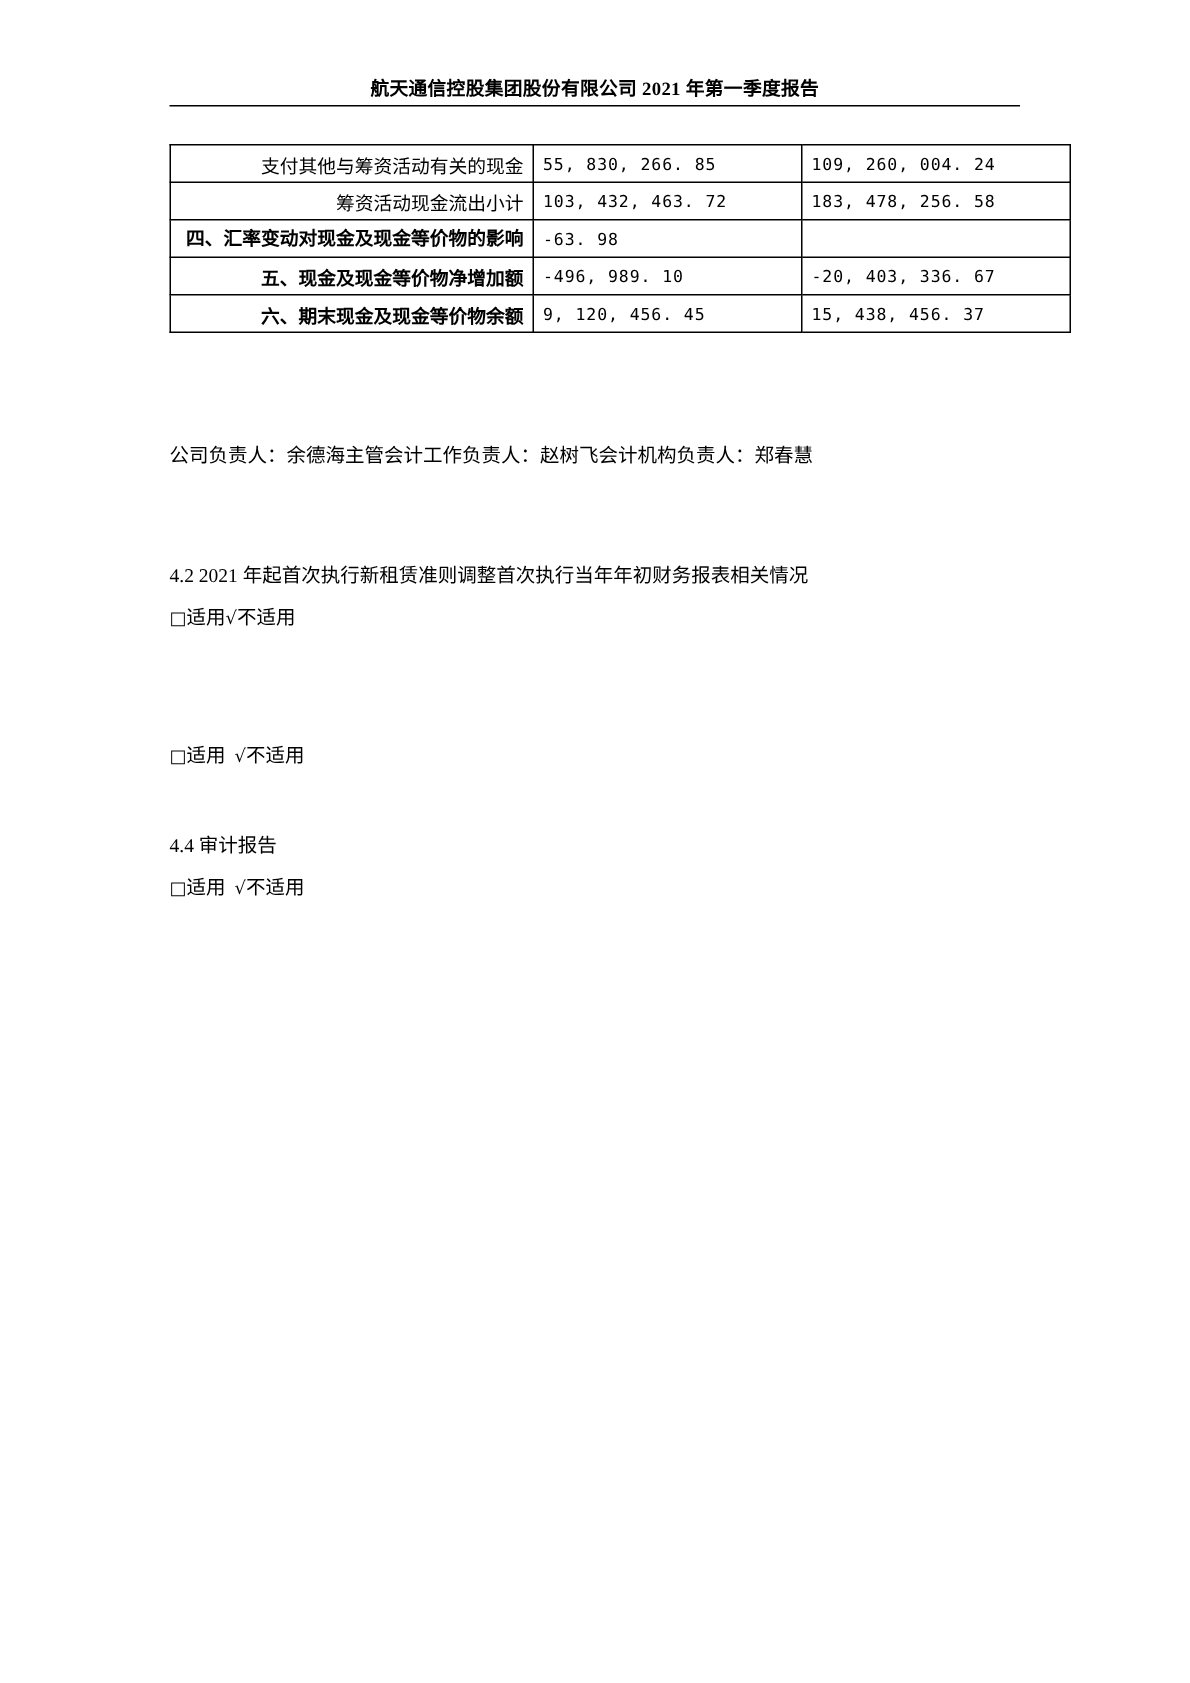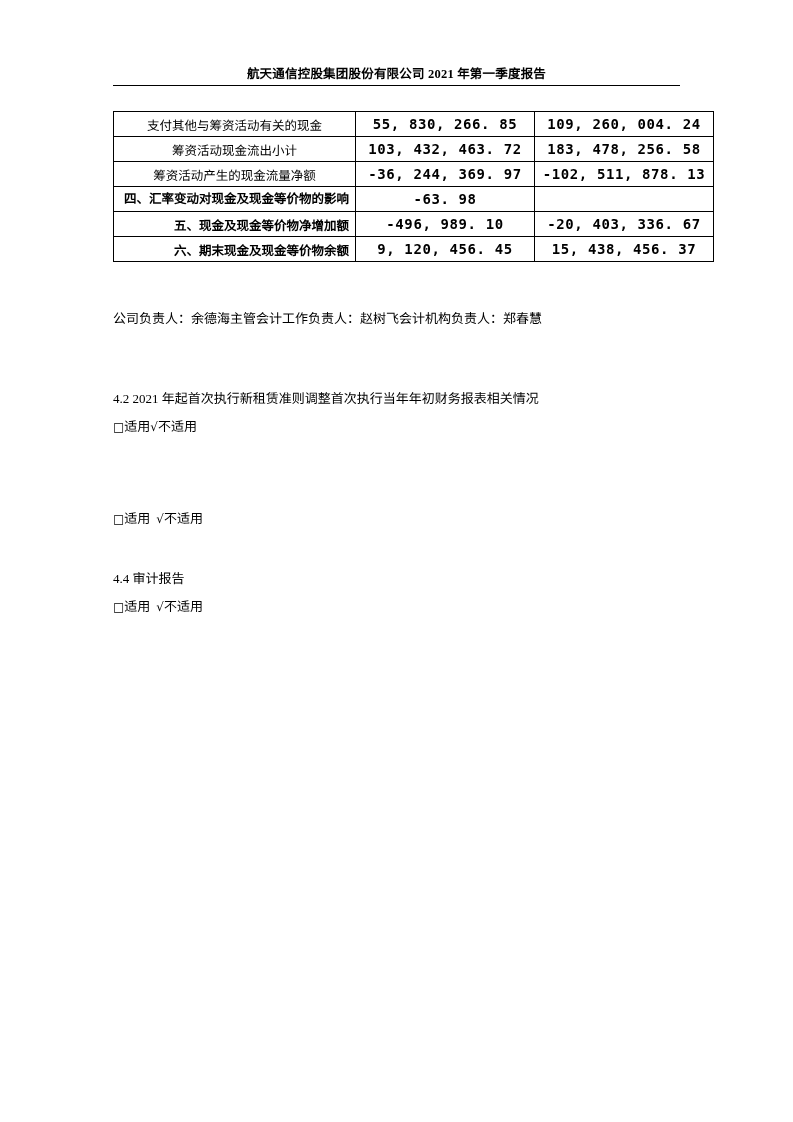--- a/index.html
+++ b/index.html
@@ -5,21 +5,21 @@
   html, body {
     margin: 0;
     padding: 0;
     background: #ffffff;
   }
   .page {
     position: relative;
     width: 793px;
     height: 918px;
     background: #ffffff;
-    margin: 15px auto;
+    margin: 0 auto;
     font-family: "Liberation Serif", "DejaVu Serif", serif;
     color: #000000;
     overflow: hidden;
   }
 
   
   .header {
     position: absolute;
     top: 48px;
     left: 113px;
@@ -51,34 +51,33 @@
     table-layout: fixed;
     font-size: 12.5px;
   }
   table.fin td {
     border: 1px solid #000;
     padding: 2px 6px;
     height: 20px;
     vertical-align: middle;
   }
   td.label {
-    text-align: center;
+    text-align: right;
     white-space: nowrap;
   }
   td.label.left {
     text-align: right;
     padding-left: 8px;
   }
   td.num {
-    text-align: center;
+    text-align: left;
     font-family: "DejaVu Sans Mono", "Liberation Mono", monospace;
-    font-size: 14px;
+    font-size: 11px;
     letter-spacing: 0.6px;
     padding-right: 18px;
-    font-weight: bold;
   }
   td.b { font-weight: bold; }
   .col-a { width: 242px; }
   .col-b { width: 179px; }
   .col-c { width: 179px; }
   .tall { height: 42px; }
   .tall-inner {
     line-height: 19px;
   }
   td.tallnum {
@@ -143,25 +142,20 @@
           <td class="label">支付其他与筹资活动有关的现金</td>
           <td class="num">55, 830, 266. 85</td>
           <td class="num">109, 260, 004. 24</td>
         </tr>
         <tr>
           <td class="label">筹资活动现金流出小计</td>
           <td class="num">103, 432, 463. 72</td>
           <td class="num">183, 478, 256. 58</td>
         </tr>
         <tr>
-          <td class="label">筹资活动产生的现金流量净额</td>
-          <td class="num">-36, 244, 369. 97</td>
-          <td class="num">-102, 511, 878. 13</td>
-        </tr>
-        <tr>
           <td class="label left b tall">
             <span class="tall-inner">四、汇率变动对现金及现金等价物的影响</span>
           </td>
           <td class="num tallnum tall">-63. 98</td>
           <td class="num tallnum tall"></td>
         </tr>
         <tr>
           <td class="label left b">五、现金及现金等价物净增加额</td>
           <td class="num">-496, 989. 10</td>
           <td class="num">-20, 403, 336. 67</td>

